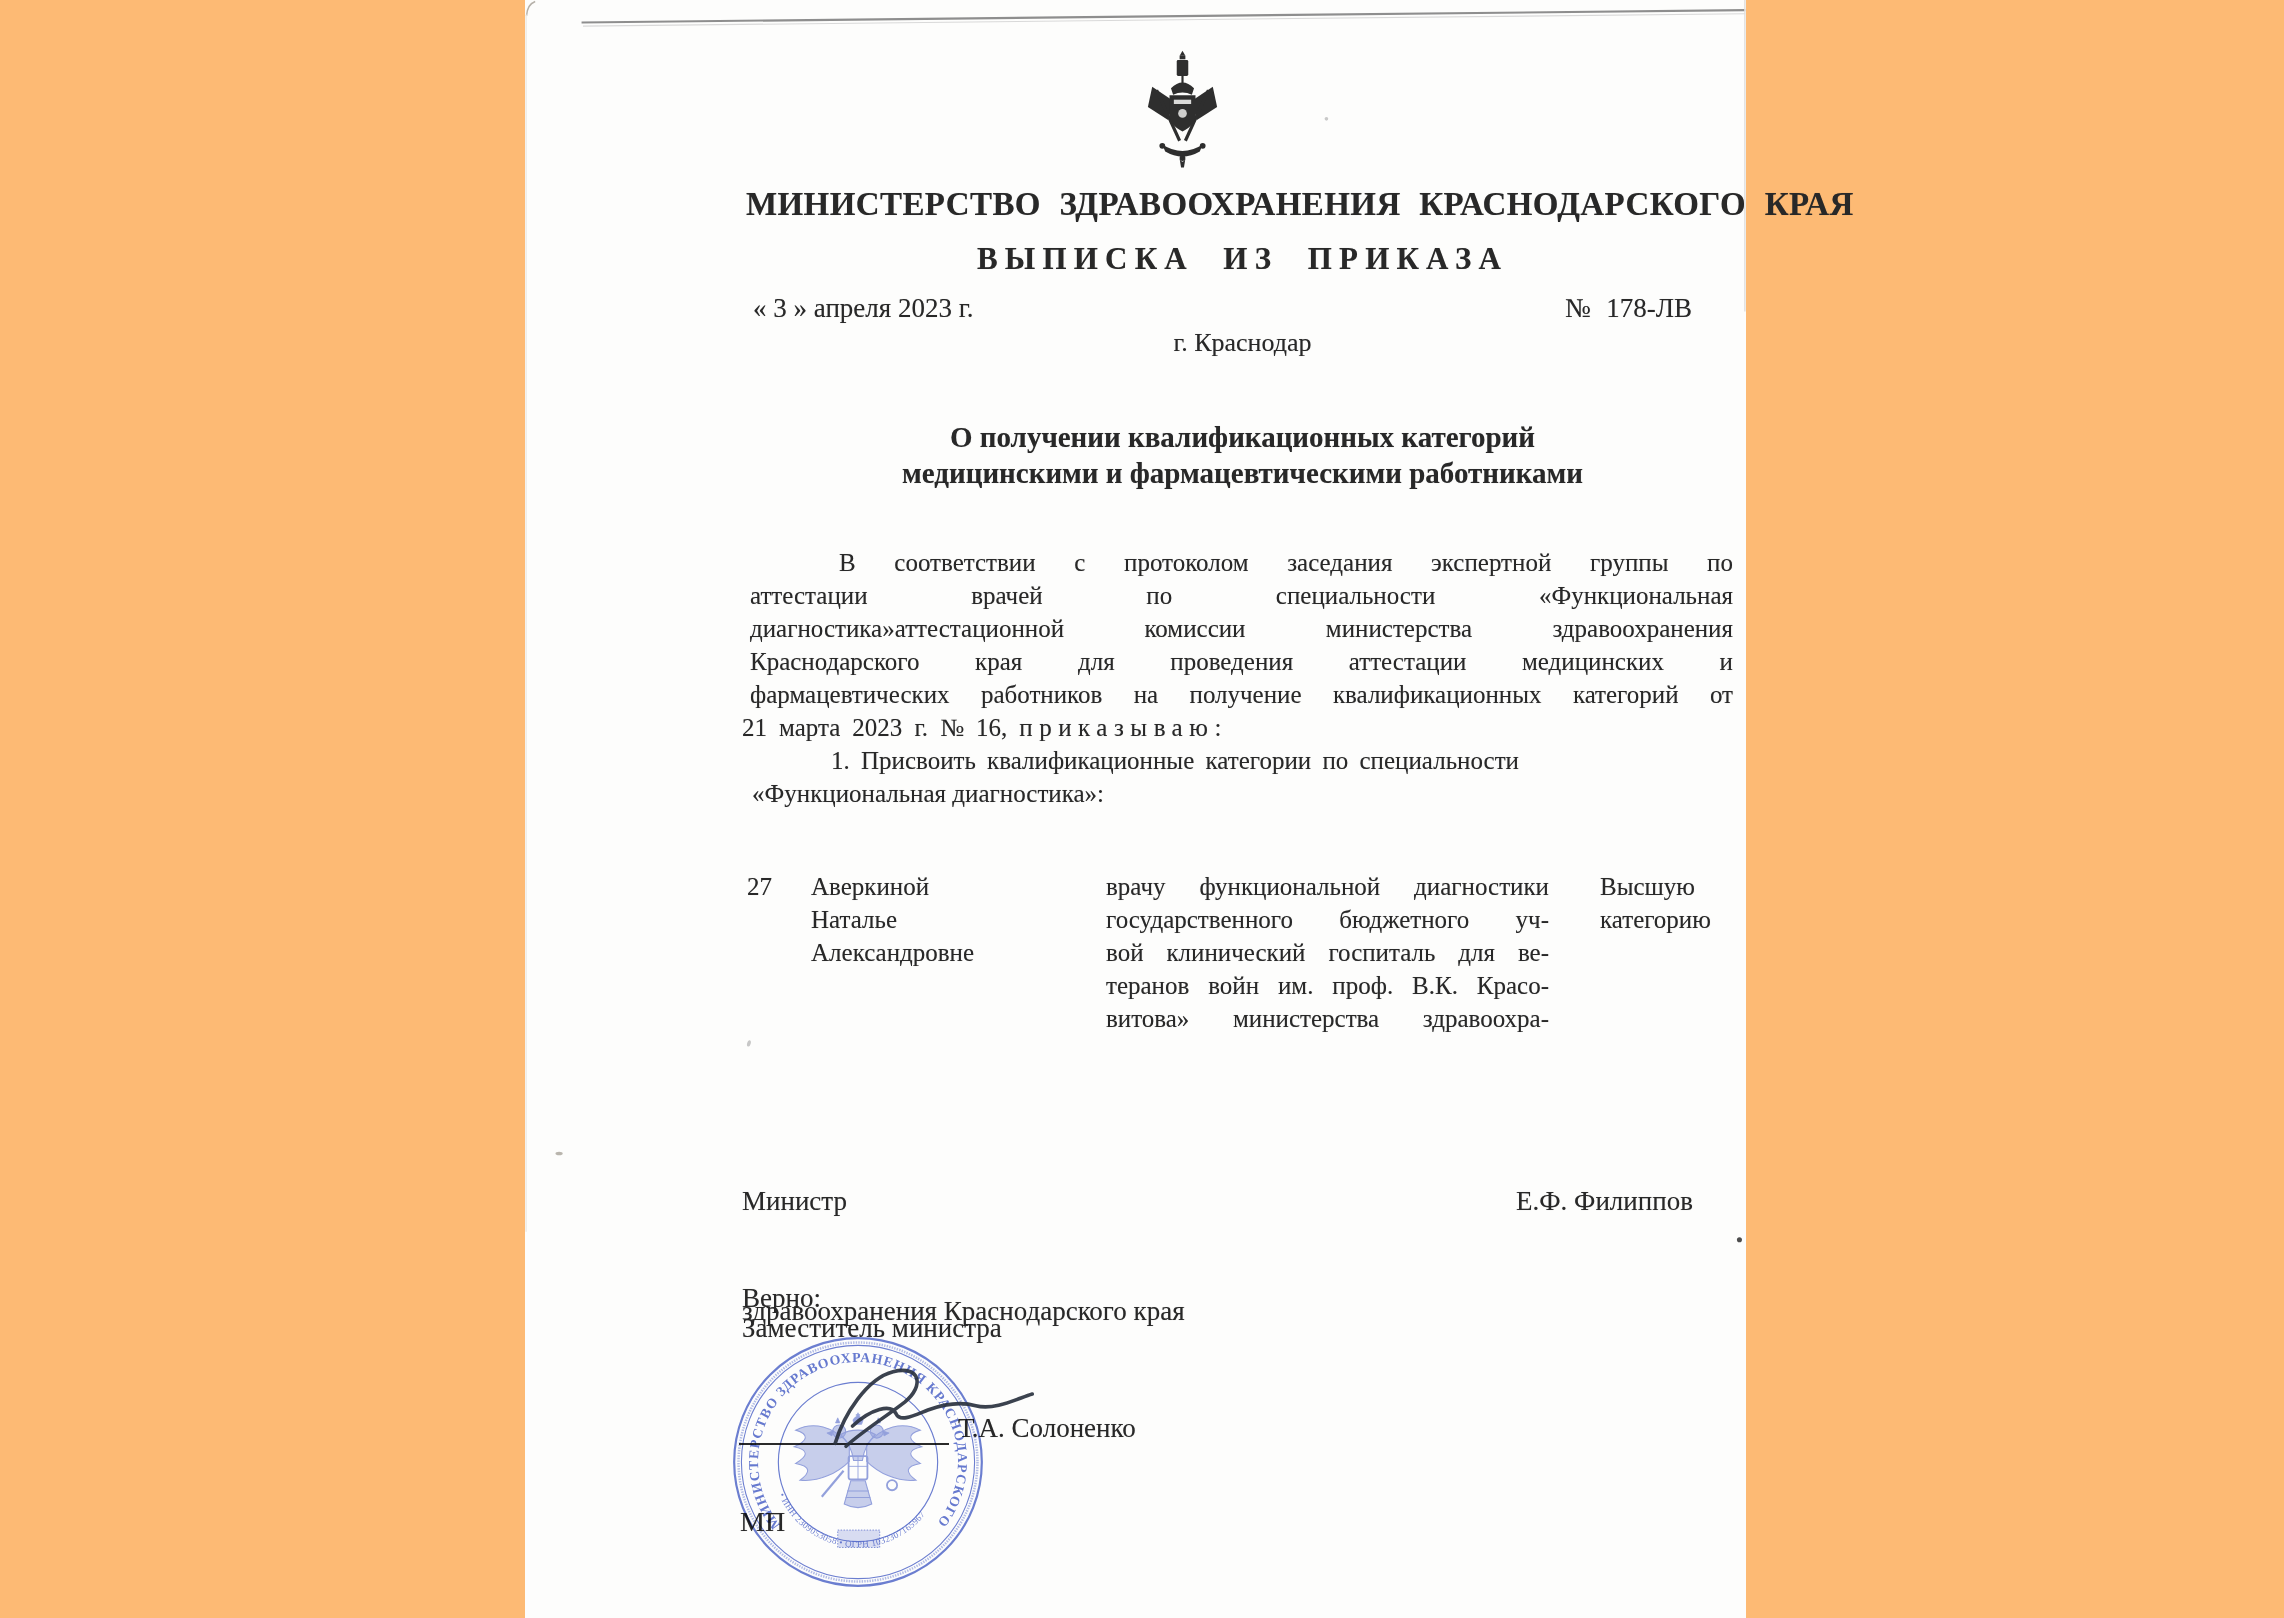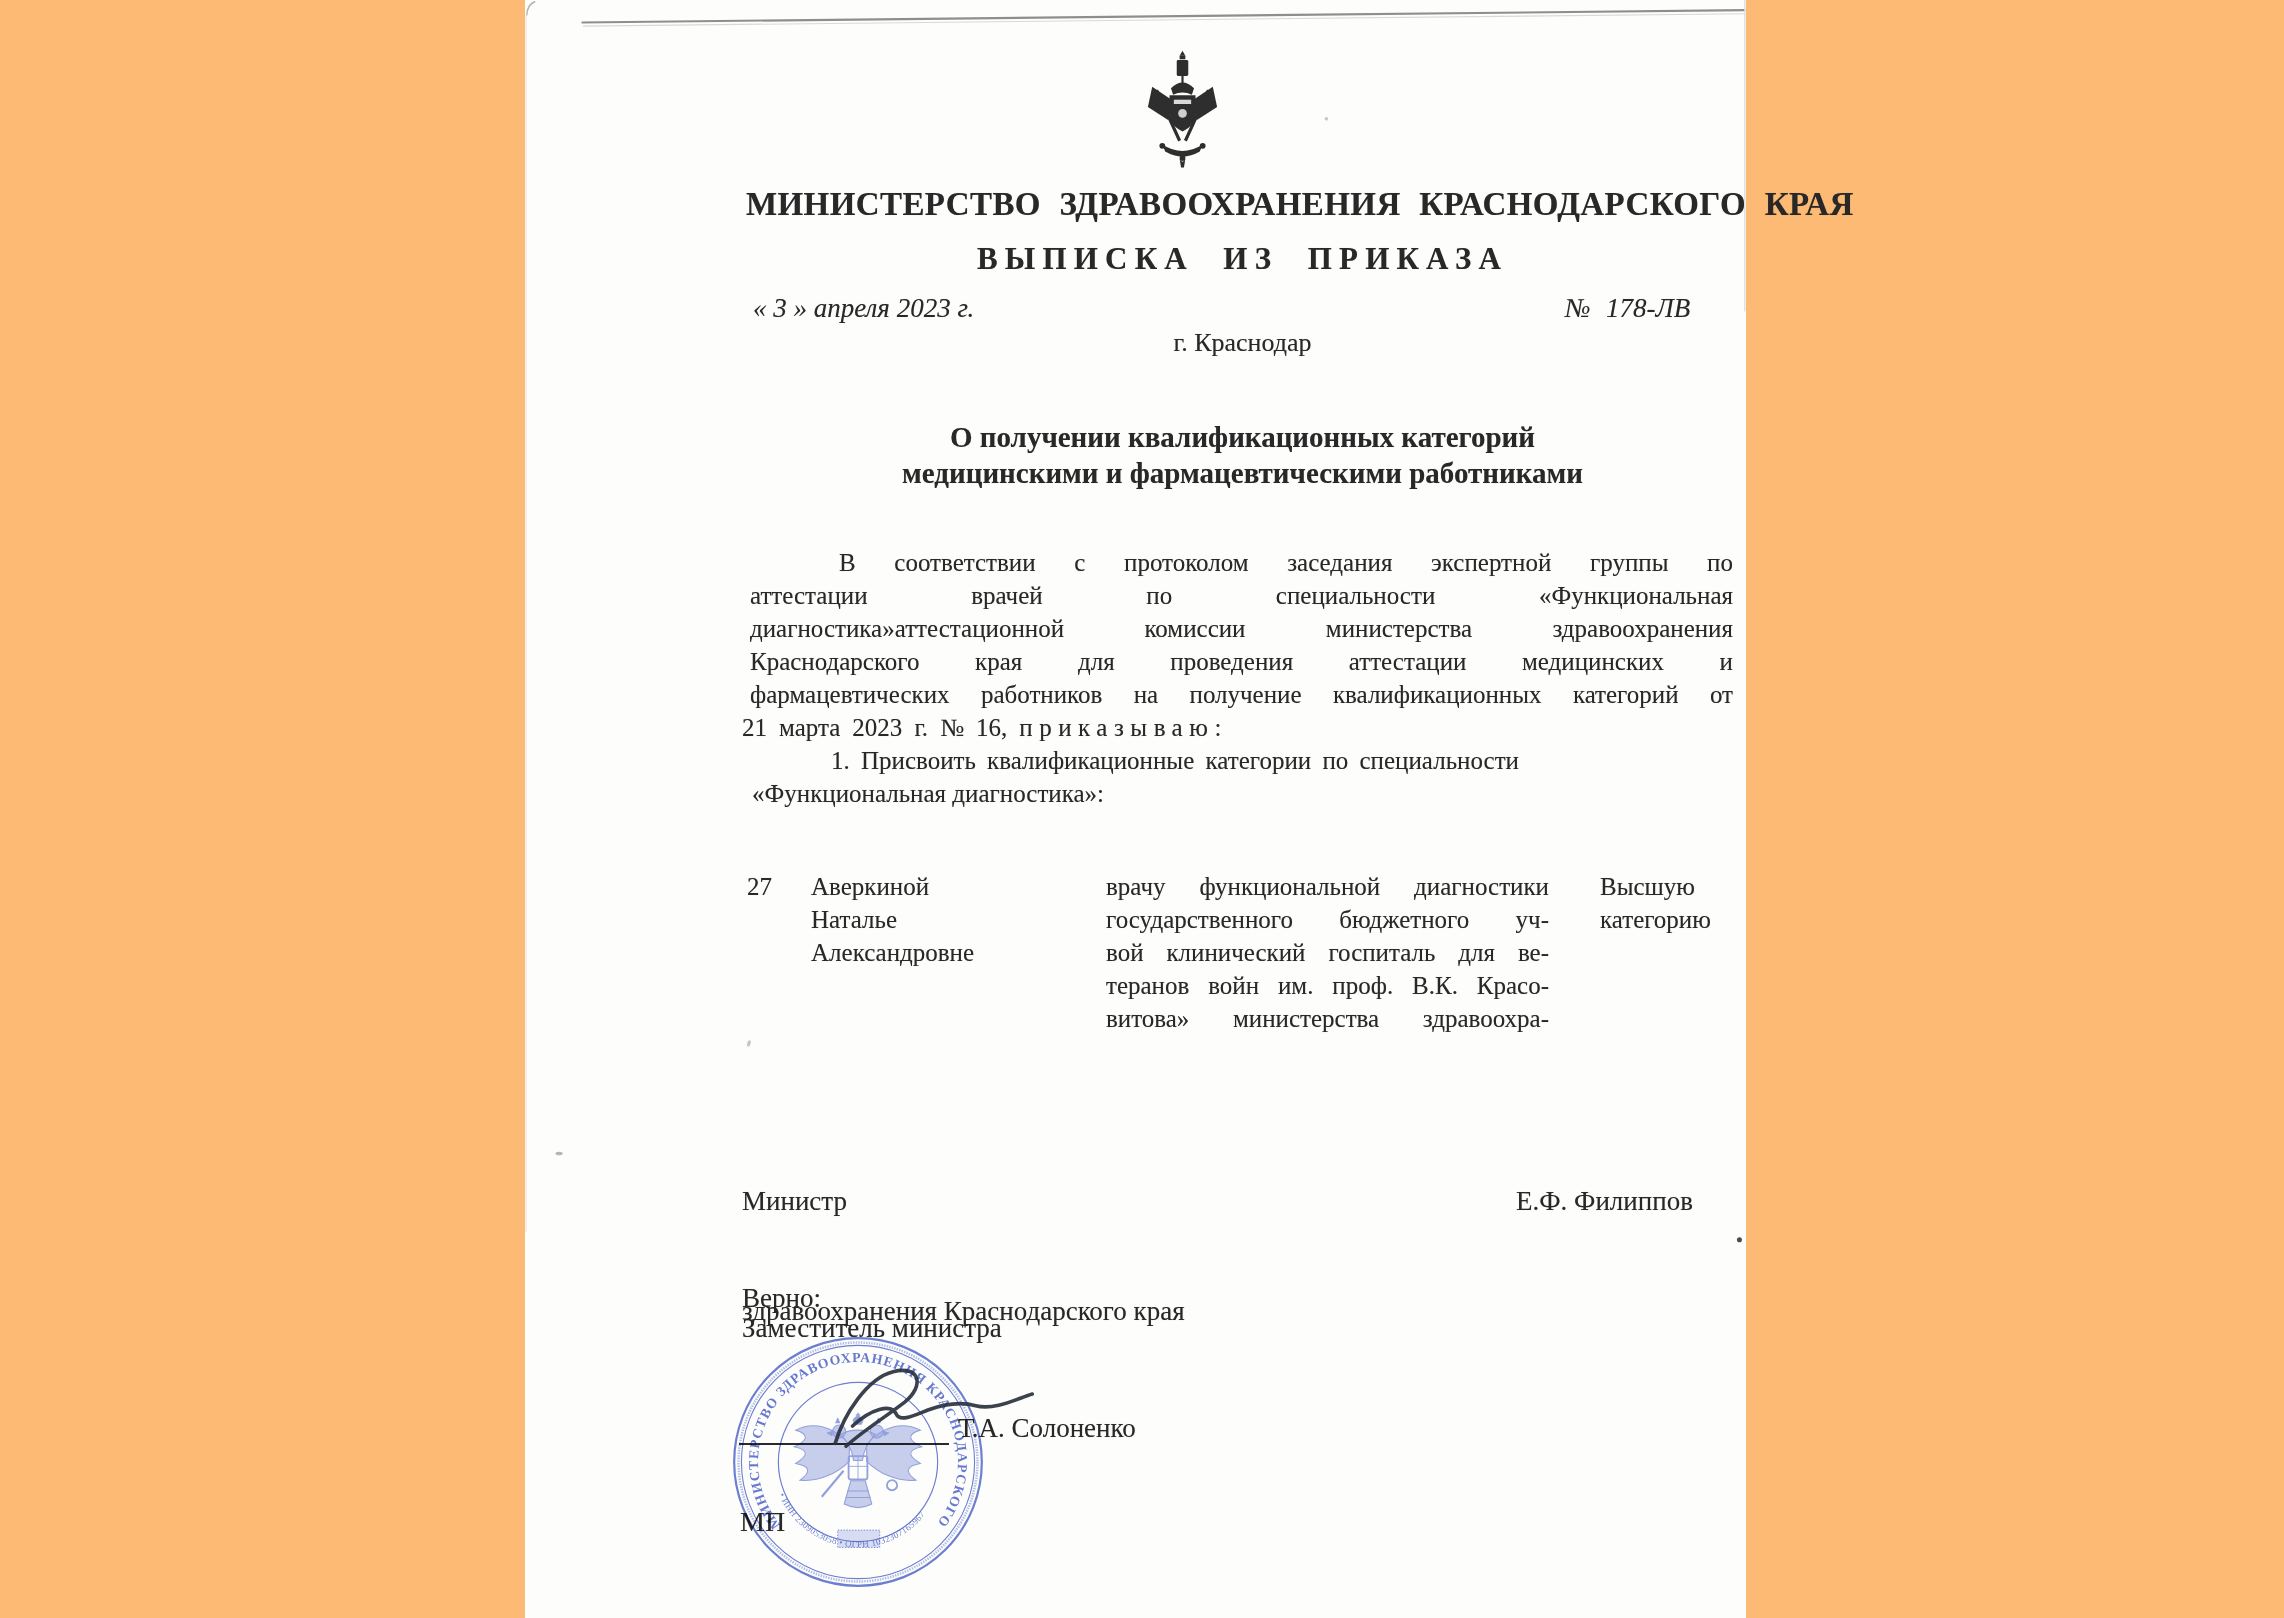--- a/index.html
+++ b/index.html
@@ -4,21 +4,21 @@
 <style>
   html,body{margin:0;padding:0;background:#ffffff;overflow:hidden;}
   .canvas{position:relative;width:2284px;height:1618px;background:#fdba74;
           font-family:"Liberation Serif","DejaVu Serif",serif;color:#282828;}
   .page{position:absolute;left:525px;top:0;width:1221px;height:1618px;background:#fdfdfc;}
   .abs{position:absolute;}
   .txt{white-space:nowrap;text-shadow:0 0 0.7px rgba(40,40,40,.35);}
   .center-band{left:221px;width:993px;text-align:center;}
   .hdr1{top:186px;font-size:33px;font-weight:bold;word-spacing:10px;letter-spacing:0.4px;}
   .hdr2{top:241px;font-size:31px;font-weight:bold;letter-spacing:7.2px;word-spacing:14.5px;}
-  .dateline{top:293px;font-size:27px;font-style:italic;}
+  .dateline{top:293px;font-size:27px;}
   .date-left{left:228px;}
   .num-right{left:1040px;word-spacing:8.7px;}
   .city{top:328px;font-size:26px;}
   .title{top:419px;font-size:29px;font-weight:bold;line-height:36px;}
   .para{left:217px;top:546px;width:991px;font-size:25px;line-height:33px;
         text-shadow:0 0 0.7px rgba(40,40,40,.35);}
   .jline{text-align:justify;text-align-last:justify;margin-left:8px;}
   .indent{text-indent:89px;}
   .l6{word-spacing:5.8px;}
   .spread{letter-spacing:6.5px;}

